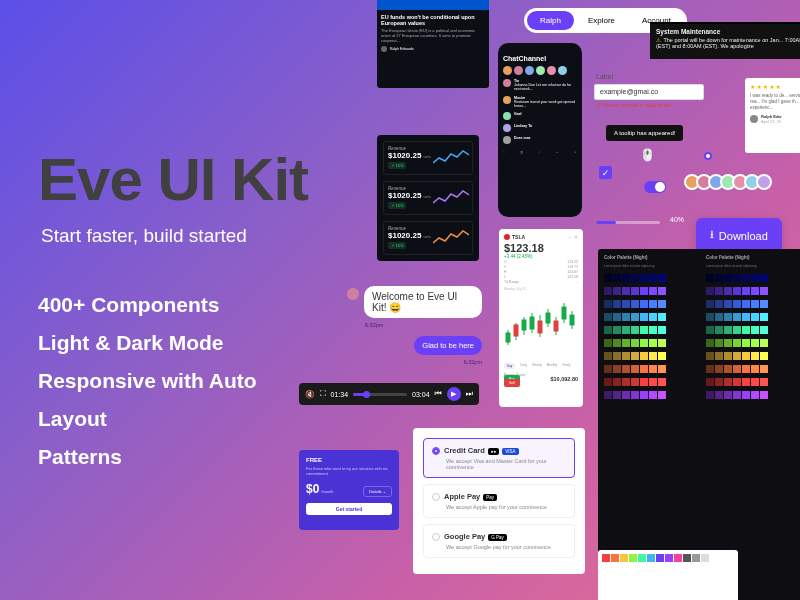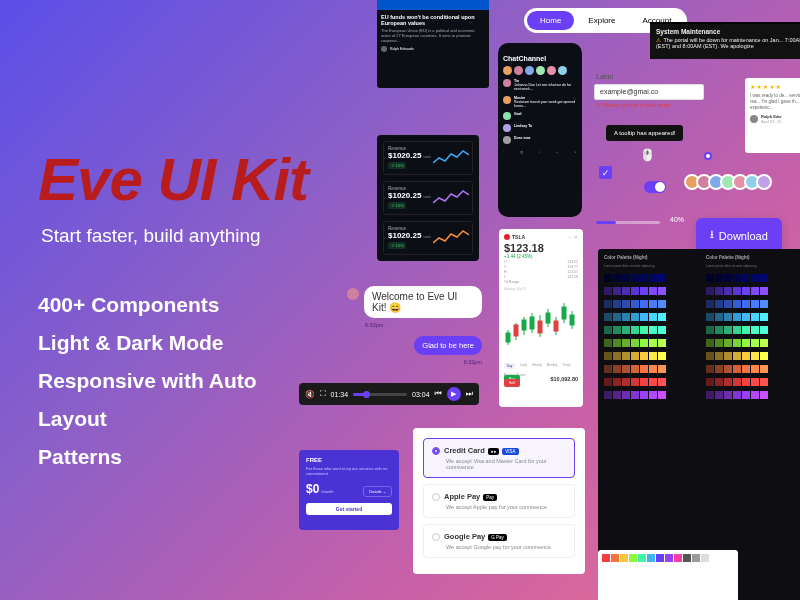--- a/index.html
+++ b/index.html
@@ -4,21 +4,21 @@
 <style>
   * { box-sizing: border-box; margin: 0; padding: 0; }
   body {
     width: 800px; height: 600px;
     background: linear-gradient(135deg, #5b4fe8 0%, #8b5fc8 35%, #c860a8 70%, #e87090 100%);
     font-family: -apple-system, Helvetica, Arial, sans-serif;
     overflow: hidden;
     position: relative;
   }
   .abs { position: absolute; }
-  .hero-title { left: 38px; top: 150px; color: #b91c1c; font-size: 60px; font-weight: 700; line-height: 1; letter-spacing: -1px; font-style: italic; }
+  .hero-title { left: 38px; top: 150px; color: #404040; font-size: 60px; font-weight: 700; line-height: 1; letter-spacing: -1px; }
   .hero-sub   { left: 41px; top: 225px; color: #fff; font-size: 19px; font-weight: 400; }
   .feat { color: #fff; font-size: 21px; font-weight: 700; left: 38px; }
   .f1 { top: 293px; } .f2 { top: 331px; } .f3 { top: 369px; } .f4 { top: 407px; } .f5 { top: 445px; }
 
   
   .article { left: 377px; top: 0; width: 112px; height: 88px; background: #0b0e14; border-radius: 3px; color:#fff; font-size:5px; padding:4px; }
   .article .blue { background:#0055cc; height:10px; margin:-4px -4px 4px; }
   .article .head { font-size:5.5px; font-weight:700; line-height:1.1; margin-bottom:3px; }
   .article .body { font-size:4px; color:#aaa; line-height:1.2; margin-bottom:3px; }
   .article .byline { display:flex; align-items:center; gap:3px; font-size:3.5px; }
@@ -140,39 +140,39 @@
   .swrow { display:flex; flex-wrap:wrap; gap:1px; }
   .swrow i { width:8px; height:8px; }
   
   .lightpal { left:598px; top:550px; width:140px; height:60px; background:#fff; border-radius:3px; padding:4px; font-size:3.5px; color:#333; }
   .lightpal .swrow i { width:8px; height:8px; }
 </style>
 </head>
 <body>
 
 <div class="abs hero-title">Eve UI Kit</div>
-<div class="abs hero-sub">Start faster, build anything</div>
+<div class="abs hero-sub">Start faster, build started</div>
 <div class="abs feat f1">400+ Components</div>
 <div class="abs feat f2">Light &amp; Dark Mode</div>
 <div class="abs feat f3">Responsive with Auto</div>
 <div class="abs feat f4">Layout</div>
 <div class="abs feat f5">Patterns</div>
 
 <div class="abs article">
   <div class="blue"></div>
   <div class="head">EU funds won't be conditional upon European values</div>
   <div class="body">The European Union (EU) is a political and economic union of 27 European countries. It aims to promote cooperat...</div>
   <div class="byline">
     <span class="av"></span>
     <span>Ralph Edwards</span>
   </div>
 </div>
 
 <div class="abs navpill">
-  <span class="active">Home</span>
+  <span class="active">Ralph</span>
   <span>Explore</span>
   <span>Account</span>
 </div>
 
 <div class="abs maint">
   <div class="title">System Maintenance</div>
   <div><span class="warn">⚠</span> <span>The portal will be down for maintenance on Jan... 7:00AM (EST) and 8:00AM (EST). We apologize</span></div>
 </div>
 
 <div class="abs phone">

